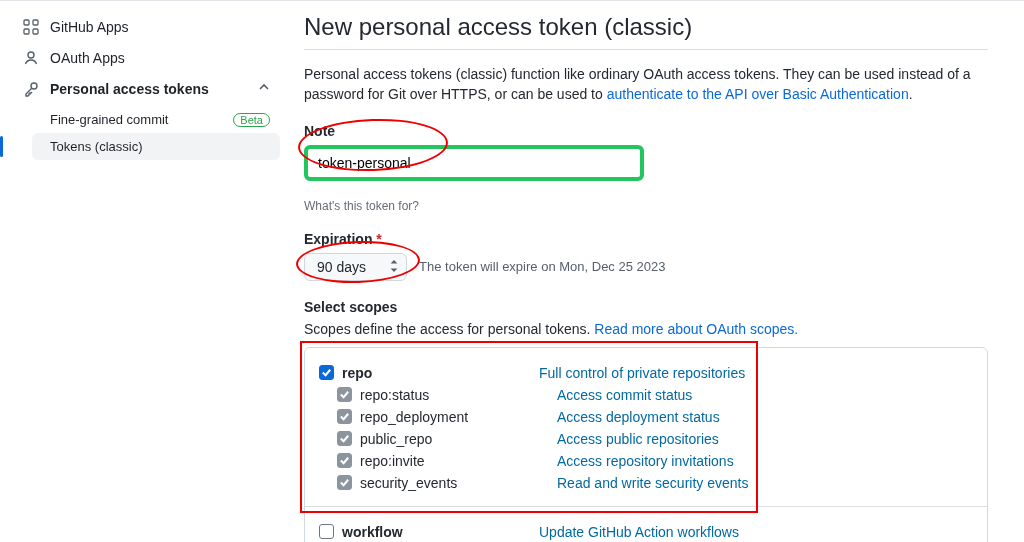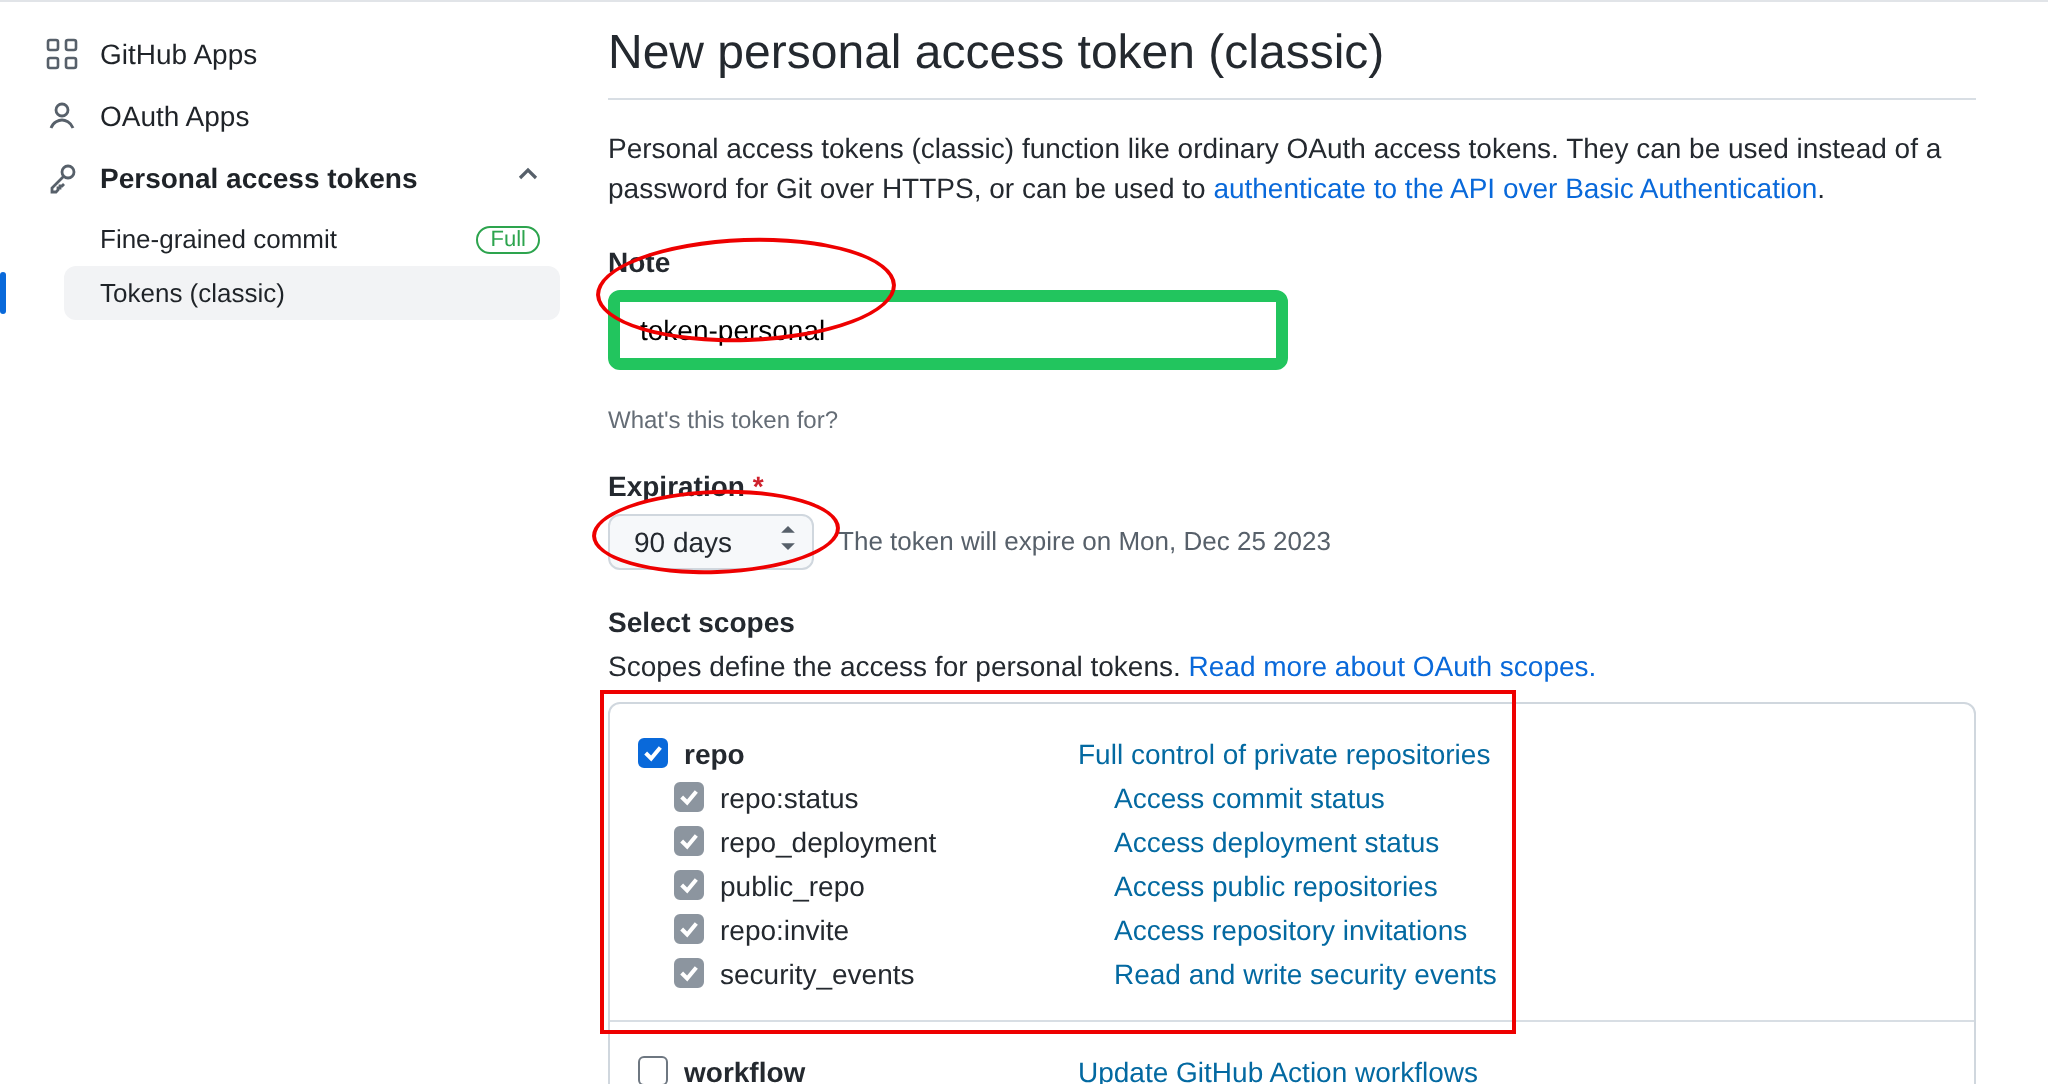--- a/index.html
+++ b/index.html
@@ -14,21 +14,21 @@
     .sub-item { display: flex; align-items: center; justify-content: space-between; padding: 6px 10px 6px 18px; border-radius: 6px; cursor: pointer; font-size: 13px; color: #1f2328; }
     .sub-item.active { background: #f2f3f5; position: relative; }
     .sub-item.active::before { content: ''; position: absolute; left: -32px; top: 3px; bottom: 3px; width: 3px; background: #0969da; border-radius: 2px; }
     .beta-badge { border: 1px solid #2da44e; color: #2da44e; border-radius: 999px; padding: 0 6px; font-size: 11px; font-weight: 500; }
     .main { flex: 1; padding: 12px 36px 24px 24px; overflow: auto; }
     h1.page-title { font-size: 24px; font-weight: 400; padding-bottom: 8px; border-bottom: 1px solid #d8dee4; margin-bottom: 14px; }
     .intro { color: #24292f; margin-bottom: 18px; line-height: 1.45; }
     .intro a { color: #0969da; text-decoration: none; }
     .field-label { font-weight: 600; display: block; margin-bottom: 6px; }
     .req-star { color: #cf222e; }
-    .text-input { width: 340px; padding: 6px 10px; border: 6px solid #22c55e; border-radius: 6px; font-size: 14px; }
+    .text-input { width: 340px; padding: 6px 10px; border: 4px solid #22c55e; border-radius: 6px; font-size: 14px; }
     .help { font-size: 12px; color: #656d76; margin-top: 18px; margin-bottom: 18px; }
     .expiration-row { display: flex; align-items: center; gap: 12px; margin-bottom: 18px; }
     .select-wrap { position: relative; display: inline-flex; align-items: center; border: 1px solid #d0d7de; border-radius: 6px; padding: 5px 40px 5px 12px; background: #f6f8fa; font-size: 14px; }
     .select-caret { position: absolute; right: 8px; font-size: 11px; line-height: 1; color: #57606a; }
     .exp-hint { color: #57606a; font-size: 13px; }
     .section-label { font-weight: 600; margin-bottom: 6px; }
     .section-desc { margin-bottom: 10px; }
     .section-desc a { color: #0969da; text-decoration: none; }
     .scopes-box { border: 1px solid #d0d7de; border-radius: 6px; }
     .scope-group { padding: 14px 16px 12px 14px; border-bottom: 1px solid #d8dee4; }
@@ -80,21 +80,21 @@
       <span>Personal access tokens</span>
       <span class="side-chevron">
         <svg viewBox="0 0 12 12" width="12" height="12" fill="none" stroke="currentColor" stroke-width="1.6">
             <path d="M2 8l4-4 4 4"></path>
           </svg>
       </span>
     </div>
     <div class="sub-group">
       <div class="sub-item">
         <span>Fine-grained commit</span>
-        <span class="beta-badge">Full</span>
+        <span class="beta-badge">Beta</span>
       </div>
       <div class="sub-item active">
         <span>Tokens (classic)</span>
       </div>
     </div>
   </nav>
 
   <main class="main" style="position:relative">
     <h1 class="page-title">New personal access token (classic)</h1>
 

